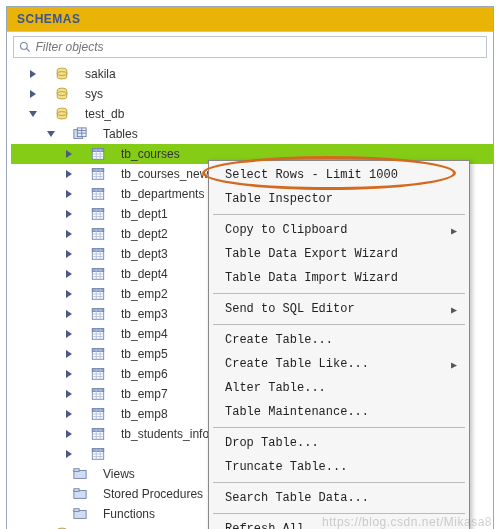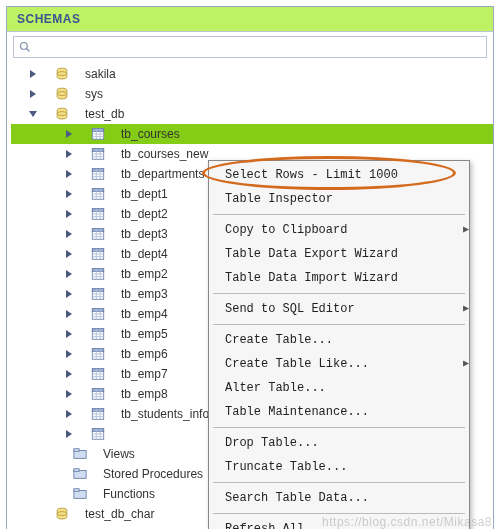--- a/index.html
+++ b/index.html
@@ -1,49 +1,50 @@
 <!DOCTYPE html>
 <html><head>
 <meta charset="utf-8">
 <style>
 * { box-sizing: border-box; margin: 0; padding: 0; }
 body { font-family: Tahoma, Verdana, sans-serif; font-size: 12px; background: #fff; width: 500px; height: 529px; overflow: hidden; }
 .panel { border: 1px solid #9aa8bf; margin: 6px; }
-.panel-header { background: #bef264; border-bottom: 1px solid #bcc4d8; padding: 5px 10px; font-weight: bold; color: #3a5590; font-size: 12px; letter-spacing: .5px; }
+.panel-header { background: #eab308; border-bottom: 1px solid #bcc4d8; padding: 5px 10px; font-weight: bold; color: #3a5590; font-size: 12px; letter-spacing: .5px; }
 .search-row { display: flex; align-items: center; border: 1px solid #bcc4d8; margin: 4px 6px; padding: 1px 4px; height: 22px; }
 .search-row .icon { width: 14px; height: 14px; margin-right: 4px; display:flex; align-items:center; justify-content:center;}
 .search-row input { border: none; outline: none; font-size: 12px; color: #666; font-style: italic; width: 100%; background: transparent; }
 .tree { padding: 2px 0 8px 4px; }
 .row { display: flex; align-items: center; height: 20px; padding: 0 4px; position: relative; gap: 12px; }
 .row.sel { background: #84cc16; }
 .spacer { display: inline-block; }
 .caret { width: 12px; height: 12px; display: inline-flex; align-items: center; justify-content: center; cursor: pointer; flex-shrink:0; }
 .caret svg { display:block; }
 .ico { width: 16px; height: 16px; margin: 0 3px; display: inline-flex; align-items:center; justify-content:center; flex-shrink:0;}
 .lbl { color: #333; }
 .lbl.bold { font-weight: normal; }
 .menu { position: absolute; left: 208px; top: 160px; width: 262px; background: #f6f6f6; border: 1px solid #888; box-shadow: 2px 2px 5px rgba(0,0,0,.25); font-family: "Courier New", monospace; font-size: 12px; padding: 2px 0; }
-.menu-item { display: flex; align-items:flex-start; justify-content: space-between; padding: 5px 0 5px 16px; color: #222; cursor: default; }
+.menu-item { display: flex; align-items:flex-end; justify-content: space-between; padding: 5px 12px 5px 16px; color: #222; cursor: default; }
 .menu-item .sub { color:#555; font-size:10px; margin-left:auto;}
 .menu-sep { height: 1px; background: #bbb; margin: 3px 4px; }
 .highlight-oval { position:absolute; left: 202px; top: 156px; width: 254px; height: 34px; border: 3px solid #d46a1e; border-radius: 50%; pointer-events:none; }
 .watermark { position:absolute; right:8px; bottom:0; font-size:12px; color: rgba(120,120,120,.35); letter-spacing:.5px; pointer-events:none;}
 </style>
 </head>
 <body>
 
 <div class="panel">
   <div class="panel-header">SCHEMAS</div>
   <div class="search-row">
     <span class="icon">
       <svg width="12" height="12" viewBox="0 0 16 16">
           <circle cx="6.5" cy="6.5" r="4.5" fill="none" stroke="#7a8aa8" stroke-width="1.5"></circle>
           <line x1="10" y1="10" x2="14" y2="14" stroke="#7a8aa8" stroke-width="1.5"></line>
         </svg>
     </span>
+    <input type="text" placeholder="Filter objects" style="">
   </div>
   <div class="tree" id="tree">
       <div class="row">
         <span class="spacer" style="width:0px"></span>
         <span class="caret">
           <svg width="10" height="10" viewBox="0 0 10 10">
             <polygon points="2,1 8,5 2,9" fill="#4a5a80"></polygon>
           </svg>
         </span>
         <span class="ico">
@@ -79,20 +80,38 @@
           </svg>
         </span>
         <span class="ico">
           <svg width="14" height="14" viewBox="0 0 16 16">
             <ellipse cx="8" cy="3.5" rx="5.5" ry="2.2" fill="#f5e08a" stroke="#b89a3a"></ellipse>
             <path d="M2.5 3.5 v8 a5.5 2.2 0 0 0 11 0 v-8" fill="#f5e08a" stroke="#b89a3a"></path>
             <ellipse cx="8" cy="7.5" rx="5.5" ry="2.2" fill="none" stroke="#b89a3a"></ellipse>
           </svg>
         </span>
         <span class="lbl bold">test_db</span>
+      </div>
+      <div class="row">
+        <span class="spacer" style="width:18px"></span>
+        <span class="caret">
+          <svg width="10" height="10" viewBox="0 0 10 10">
+            <polygon points="1,2 9,2 5,8" fill="#4a5a80"></polygon>
+          </svg>
+        </span>
+        <span class="ico">
+          <svg width="14" height="14" viewBox="0 0 16 16">
+            <rect x="1" y="3" width="10" height="10" fill="#d0dcf0" stroke="#6a7ea8"></rect>
+            <rect x="5" y="1" width="10" height="10" fill="#e8eef8" stroke="#6a7ea8"></rect>
+            <line x1="5" y1="4" x2="15" y2="4" stroke="#6a7ea8"></line>
+            <line x1="5" y1="7" x2="15" y2="7" stroke="#6a7ea8"></line>
+            <line x1="10" y1="1" x2="10" y2="11" stroke="#6a7ea8"></line>
+          </svg>
+        </span>
+        <span class="lbl">Tables</span>
       </div>
       <div class="row sel">
         <span class="spacer" style="width:36px"></span>
         <span class="caret">
           <svg width="10" height="10" viewBox="0 0 10 10">
             <polygon points="2,1 8,5 2,9" fill="#4a5a80"></polygon>
           </svg>
         </span>
         <span class="ico">
           <svg width="14" height="14" viewBox="0 0 16 16">

